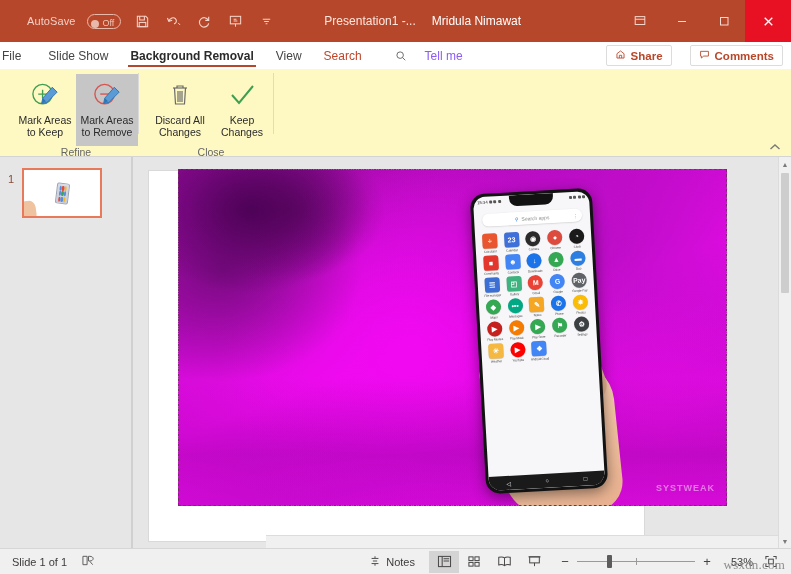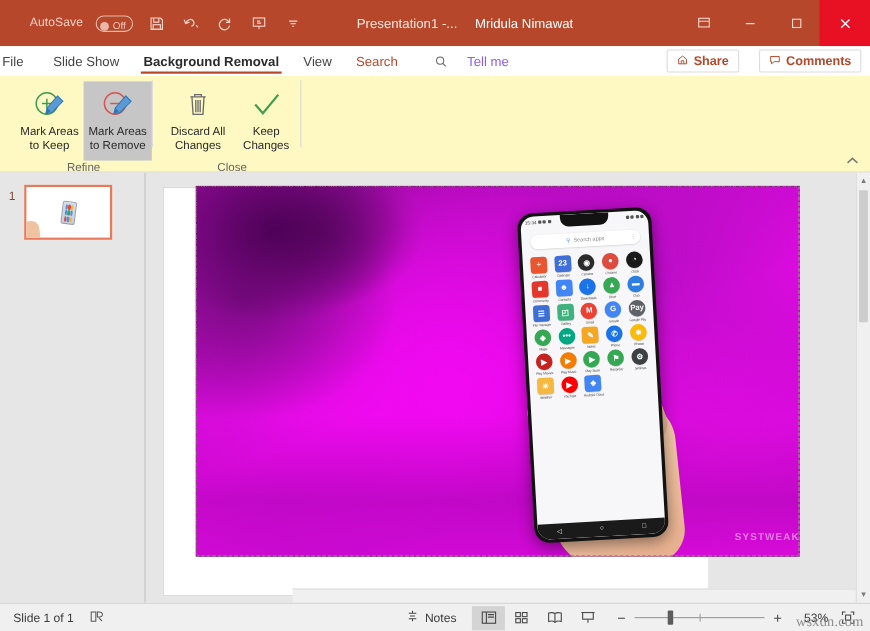--- a/index.html
+++ b/index.html
@@ -216,21 +216,21 @@
     background: linear-gradient(180deg, rgba(120,0,130,0) 0%, rgba(155,5,165,.45) 60%, rgba(175,8,180,.25) 100%);
   }
   .pic-border {
     position: absolute; inset: 0;
     border: 1.5px dashed #ffffff;
     outline: 1px dashed #7a2a6a;
     outline-offset: -1.5px;
     pointer-events: none;
   }
   .sys-watermark {
-    position: absolute; right: 0; bottom: 13px;
+    position: absolute; right: 12px; bottom: 13px;
     font-size: 9px; font-weight: bold; letter-spacing: 1px;
     color: rgba(255,255,255,.45);
   }
 
   
   .hand {
     position: absolute;
     left: 286px; top: 140px;
     width: 180px; height: 200px;
   }

